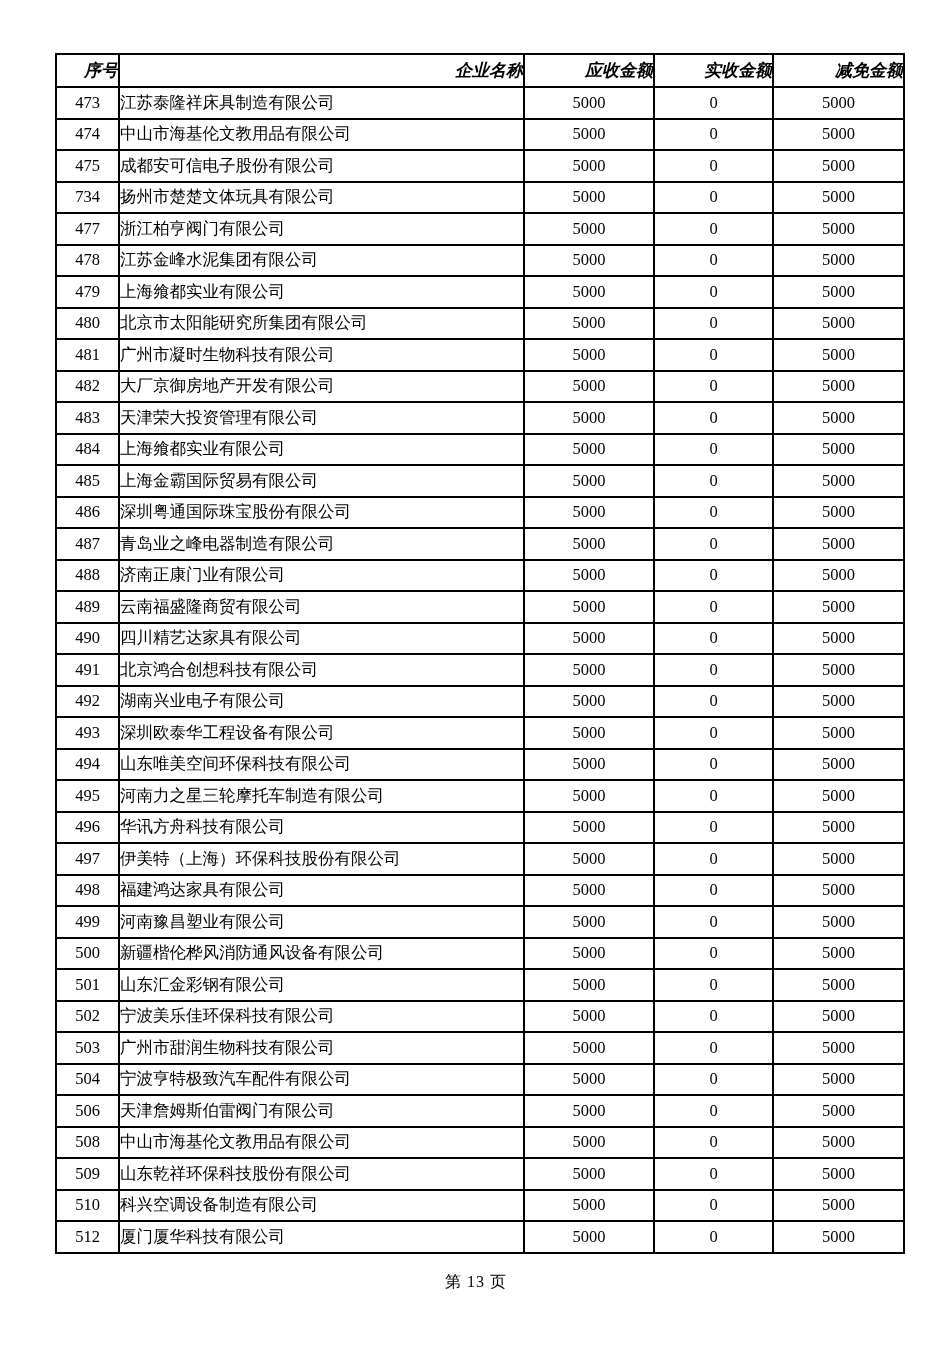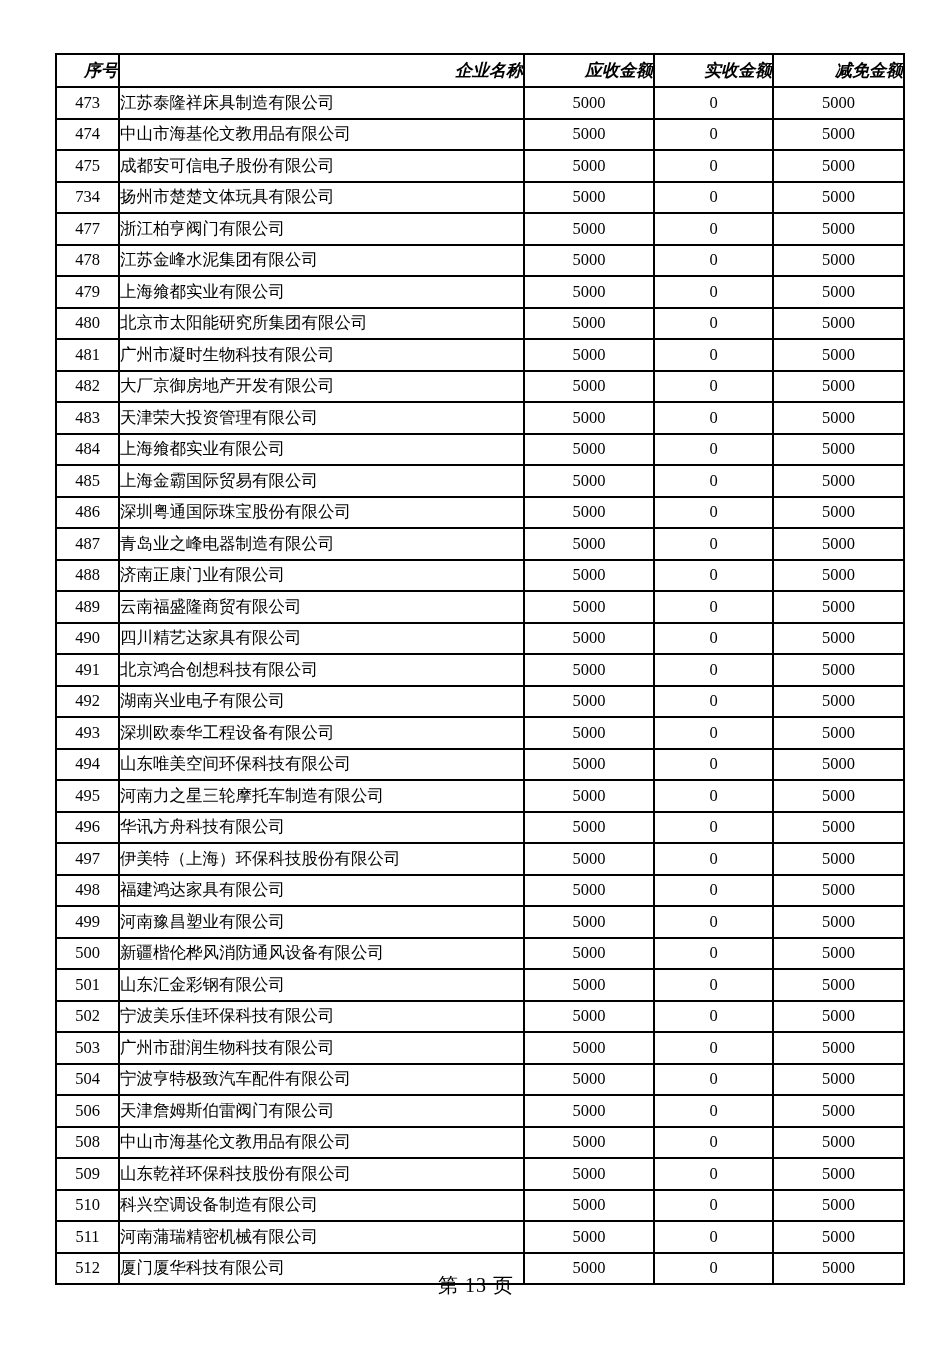--- a/index.html
+++ b/index.html
@@ -61,21 +61,21 @@
   td.cell-amt {
     text-align: center;
     font-size: 16px;
   }
   .page-footer {
     position: absolute;
     left: 0;
     top: 1272px;
     width: 952px;
     text-align: center;
-    font-size: 20px;
+    font-size: 16px;
     letter-spacing: 1px;
   }
 </style>
 </head>
 <body>
 
 <div class="sheet">
   <table class="fee-table">
     <colgroup>
       <col class="c-no">
@@ -340,27 +340,20 @@
     <td class="cell-amt">5000</td>
   </tr>
         <tr>
     <td class="cell-no">510</td>
     <td class="cell-name">科兴空调设备制造有限公司</td>
     <td class="cell-amt">5000</td>
     <td class="cell-amt">0</td>
     <td class="cell-amt">5000</td>
   </tr>
         <tr>
-    <td class="cell-no">511</td>
-    <td class="cell-name">河南蒲瑞精密机械有限公司</td>
-    <td class="cell-amt">5000</td>
-    <td class="cell-amt">0</td>
-    <td class="cell-amt">5000</td>
-  </tr>
-        <tr>
     <td class="cell-no">512</td>
     <td class="cell-name">厦门厦华科技有限公司</td>
     <td class="cell-amt">5000</td>
     <td class="cell-amt">0</td>
     <td class="cell-amt">5000</td>
   </tr>
       </tbody>
   </table>
 </div>
 

